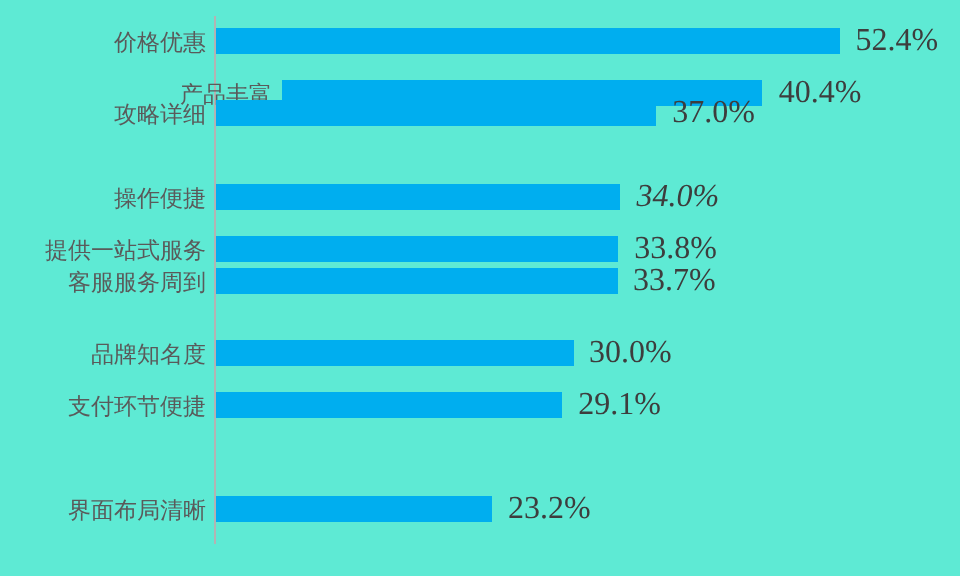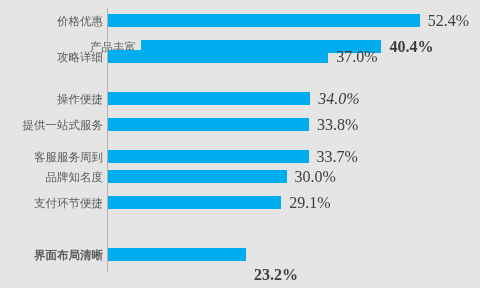--- a/index.html
+++ b/index.html
@@ -10,21 +10,21 @@
   body {
     width: 480px;
     height: 288px;
     overflow: hidden;
     font-family: "Liberation Sans", "DejaVu Sans", sans-serif;
   }
   #chart-root {
     position: relative;
     width: 480px;
     height: 288px;
-    background: #e5e5e5;
+    background: #5eead4;
   }
   
   #axis-line {
     position: absolute;
     left: 107px;
     top: 8px;
     width: 1px;
     height: 264px;
     background: #b3b3b3;
   }
@@ -88,21 +88,21 @@
         <span class="cat-label">价格优惠</span>
         <div class="bar-wrap">
           <div class="bar" style="width: 311.78px; background: rgb(0, 174, 239);"></div>
           <span class="bar-value" style="left: 319.78px;">52.4%</span>
         </div>
       </div>
       <div class="bar-row" style="top: 34px; margin-left: 33px;">
         <span class="cat-label">产品丰富</span>
         <div class="bar-wrap">
           <div class="bar" style="width: 240.38px; background: rgb(0, 174, 239);"></div>
-          <span class="bar-value" style="left: 248.38px; font-weight: bold;">40.4%</span>
+          <span class="bar-value" style="left: 248.38px;">40.4%</span>
         </div>
       </div>
       <div class="bar-row" style="top: 44px;">
         <span class="cat-label">攻略详细</span>
         <div class="bar-wrap">
           <div class="bar" style="width: 220.15px; background: rgb(0, 174, 239);"></div>
           <span class="bar-value" style="left: 228.15px;">37.0%</span>
         </div>
       </div>
       <div class="bar-row" style="top: 86px;">
@@ -112,42 +112,42 @@
           <span class="bar-value" style="left: 210.3px; font-style: italic;">34.0%</span>
         </div>
       </div>
       <div class="bar-row" style="top: 112px;">
         <span class="cat-label">提供一站式服务</span>
         <div class="bar-wrap">
           <div class="bar" style="width: 201.11px; background: rgb(0, 174, 239);"></div>
           <span class="bar-value" style="left: 209.11px;">33.8%</span>
         </div>
       </div>
-      <div class="bar-row" style="top: 144px;">
+      <div class="bar-row" style="top: 128px;">
         <span class="cat-label">客服服务周到</span>
         <div class="bar-wrap">
           <div class="bar" style="width: 200.515px; background: rgb(0, 174, 239);"></div>
           <span class="bar-value" style="left: 208.515px;">33.7%</span>
         </div>
       </div>
       <div class="bar-row" style="top: 164px;">
         <span class="cat-label">品牌知名度</span>
         <div class="bar-wrap">
           <div class="bar" style="width: 178.5px; background: rgb(0, 174, 239);"></div>
           <span class="bar-value" style="left: 186.5px;">30.0%</span>
         </div>
       </div>
       <div class="bar-row" style="top: 190px;">
         <span class="cat-label">支付环节便捷</span>
         <div class="bar-wrap">
           <div class="bar" style="width: 173.145px; background: rgb(0, 174, 239);"></div>
           <span class="bar-value" style="left: 181.145px; text-align: right;">29.1%</span>
         </div>
       </div>
-      <div class="bar-row" style="top: 242px; font-weight: bold;">
+      <div class="bar-row" style="top: 242px;">
         <span class="cat-label">界面布局清晰</span>
         <div class="bar-wrap">
           <div class="bar" style="width: 138.04px; background: rgb(0, 174, 239);"></div>
-          <span class="bar-value" style="left: 146.04px; margin-top: 20px;">23.2%</span>
+          <span class="bar-value" style="left: 146.04px;">23.2%</span>
         </div>
       </div>
     </div>
 </div>
 
 </body></html>

